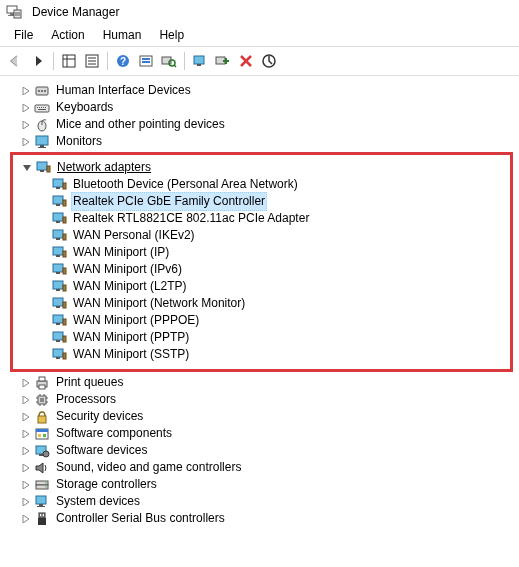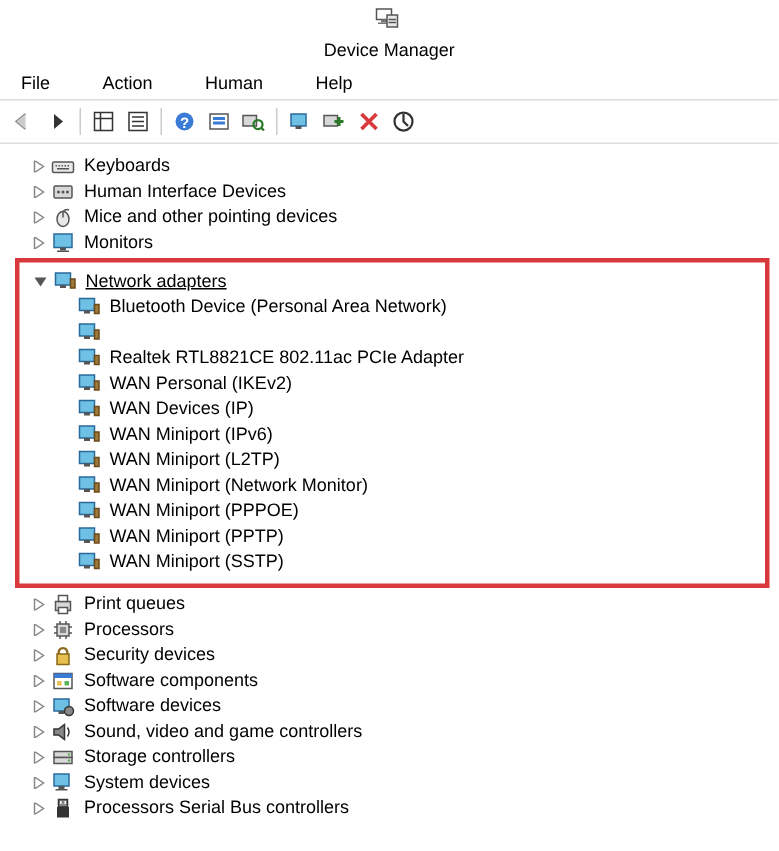--- a/index.html
+++ b/index.html
@@ -1,19 +1,19 @@
 <!DOCTYPE html>
 <html><head>
 <meta charset="utf-8">
 <style>
   * { margin: 0; padding: 0; box-sizing: border-box; }
   body { font-family: "Segoe UI", Tahoma, sans-serif; font-size: 12px; background: #fff; color: #000; width: 519px; }
-  .titlebar { display: flex; align-items: center; padding: 4px 6px; gap: 6px; flex-direction: column; }
+  .titlebar { display: flex; align-items: center; padding: 4px 6px; gap: 6px; }
   .titlebar .title { font-size: 12px; }
-  .menubar { display: flex; gap: 19px; padding: 2px 6px; border-bottom: 1px solid #ddd; }
+  .menubar { display: flex; gap: 2px; padding: 2px 6px; border-bottom: 1px solid #ddd; }
   .menubar .menu-item { padding: 2px 8px; cursor: default; }
   .toolbar { display: flex; align-items: center; padding: 3px 4px; gap: 1px; border-bottom: 1px solid #ddd; }
   .tb-btn { width: 22px; height: 22px; display: flex; align-items: center; justify-content: center; cursor: default; }
   .tb-sep { width: 1px; height: 18px; background: #ccc; margin: 0 3px; }
   .tree-container { padding: 6px 0 20px 0; overflow: auto; }
   .tree-row { display: flex; align-items: center; height: 17px; line-height: 17px; white-space: nowrap; }
   .expander { width: 12px; height: 12px; display: flex; align-items: center; justify-content: center; margin-right: 2px; cursor: pointer; flex-shrink: 0; }
   .expander svg { display: block; }
   .node-icon { width: 16px; height: 16px; display: flex; align-items: center; justify-content: center; flex-shrink: 0; margin-right: 4px; }
   .node-label { padding: 0 2px; }
@@ -125,57 +125,57 @@
 <div class="tree-container">
 
   <div class="tree-row indent-cat">
     <span class="expander">
         <svg width="8" height="8" viewBox="0 0 8 8">
           <path d="M1 0 L7 4 L1 8 Z" fill="none" stroke="#888"></path>
         </svg>
       </span>
     <span class="node-icon">
         <svg width="16" height="16" viewBox="0 0 16 16">
+          <rect x="2" y="4" width="12" height="8" rx="1" fill="#d8d8d8" stroke="#555"></rect>
+          <circle cx="5" cy="8" r="1" fill="#555"></circle>
+          <circle cx="8" cy="8" r="1" fill="#555"></circle>
+          <circle cx="11" cy="8" r="1" fill="#555"></circle>
+        </svg>
+      </span>
+    <span class="node-label">Human Interface Devices</span>
+  </div>
+
+  <div class="tree-row indent-cat">
+    <span class="expander">
+        <svg width="8" height="8" viewBox="0 0 8 8">
+          <path d="M1 0 L7 4 L1 8 Z" fill="none" stroke="#888"></path>
+        </svg>
+      </span>
+    <span class="node-icon">
+        <svg width="16" height="16" viewBox="0 0 16 16">
           <rect x="1" y="5" width="14" height="7" rx="1" fill="#e8e8e8" stroke="#555"></rect>
           <rect x="3" y="7" width="1" height="1" fill="#555"></rect>
           <rect x="5" y="7" width="1" height="1" fill="#555"></rect>
           <rect x="7" y="7" width="1" height="1" fill="#555"></rect>
           <rect x="9" y="7" width="1" height="1" fill="#555"></rect>
           <rect x="11" y="7" width="1" height="1" fill="#555"></rect>
           <rect x="4" y="9" width="8" height="1" fill="#555"></rect>
         </svg>
       </span>
     <span class="node-label">Keyboards</span>
   </div>
 
   <div class="tree-row indent-cat">
     <span class="expander">
         <svg width="8" height="8" viewBox="0 0 8 8">
           <path d="M1 0 L7 4 L1 8 Z" fill="none" stroke="#888"></path>
         </svg>
       </span>
     <span class="node-icon">
         <svg width="16" height="16" viewBox="0 0 16 16">
-          <rect x="2" y="4" width="12" height="8" rx="1" fill="#d8d8d8" stroke="#555"></rect>
-          <circle cx="5" cy="8" r="1" fill="#555"></circle>
-          <circle cx="8" cy="8" r="1" fill="#555"></circle>
-          <circle cx="11" cy="8" r="1" fill="#555"></circle>
-        </svg>
-      </span>
-    <span class="node-label">Human Interface Devices</span>
-  </div>
-
-  <div class="tree-row indent-cat">
-    <span class="expander">
-        <svg width="8" height="8" viewBox="0 0 8 8">
-          <path d="M1 0 L7 4 L1 8 Z" fill="none" stroke="#888"></path>
-        </svg>
-      </span>
-    <span class="node-icon">
-        <svg width="16" height="16" viewBox="0 0 16 16">
           <ellipse cx="8" cy="9" rx="4" ry="5" fill="#e8e8e8" stroke="#555"></ellipse>
           <line x1="8" y1="4" x2="8" y2="8" stroke="#555"></line>
           <path d="M8 4 Q10 2 12 3" fill="none" stroke="#555"></path>
         </svg>
       </span>
     <span class="node-label">Mice and other pointing devices</span>
   </div>
 
   <div class="tree-row indent-cat">
     <span class="expander">
@@ -223,20 +223,21 @@
     </div>
 
     <div class="tree-row indent-child-hl">
       <span class="node-icon">
           <svg width="16" height="16" viewBox="0 0 16 16">
             <rect x="2" y="2" width="10" height="8" fill="#6ec1e4" stroke="#2a6a9a"></rect>
             <rect x="5" y="10" width="4" height="2" fill="#555"></rect>
             <rect x="12" y="6" width="3" height="6" fill="#9e7a3a" stroke="#6a4a1a"></rect>
           </svg>
         </span>
+      <span class="node-label selected">Realtek PCIe GbE Family Controller</span>
     </div>
 
     <div class="tree-row indent-child-hl">
       <span class="node-icon">
           <svg width="16" height="16" viewBox="0 0 16 16">
             <rect x="2" y="2" width="10" height="8" fill="#6ec1e4" stroke="#2a6a9a"></rect>
             <rect x="5" y="10" width="4" height="2" fill="#555"></rect>
             <rect x="12" y="6" width="3" height="6" fill="#9e7a3a" stroke="#6a4a1a"></rect>
           </svg>
         </span>
@@ -255,21 +256,21 @@
     </div>
 
     <div class="tree-row indent-child-hl">
       <span class="node-icon">
           <svg width="16" height="16" viewBox="0 0 16 16">
             <rect x="2" y="2" width="10" height="8" fill="#6ec1e4" stroke="#2a6a9a"></rect>
             <rect x="5" y="10" width="4" height="2" fill="#555"></rect>
             <rect x="12" y="6" width="3" height="6" fill="#9e7a3a" stroke="#6a4a1a"></rect>
           </svg>
         </span>
-      <span class="node-label">WAN Devices (IP)</span>
+      <span class="node-label">WAN Miniport (IP)</span>
     </div>
 
     <div class="tree-row indent-child-hl">
       <span class="node-icon">
           <svg width="16" height="16" viewBox="0 0 16 16">
             <rect x="2" y="2" width="10" height="8" fill="#6ec1e4" stroke="#2a6a9a"></rect>
             <rect x="5" y="10" width="4" height="2" fill="#555"></rect>
             <rect x="12" y="6" width="3" height="6" fill="#9e7a3a" stroke="#6a4a1a"></rect>
           </svg>
         </span>
@@ -475,16 +476,16 @@
         </svg>
       </span>
     <span class="node-icon">
         <svg width="16" height="16" viewBox="0 0 16 16">
           <rect x="5" y="2" width="6" height="5" fill="#888" stroke="#333"></rect>
           <rect x="4" y="7" width="8" height="7" fill="#333"></rect>
           <rect x="6" y="3" width="1" height="2" fill="#fff"></rect>
           <rect x="9" y="3" width="1" height="2" fill="#fff"></rect>
         </svg>
       </span>
-    <span class="node-label">Processors Serial Bus controllers</span>
+    <span class="node-label">Controller Serial Bus controllers</span>
   </div>
 
 </div>
 
 </body></html>

